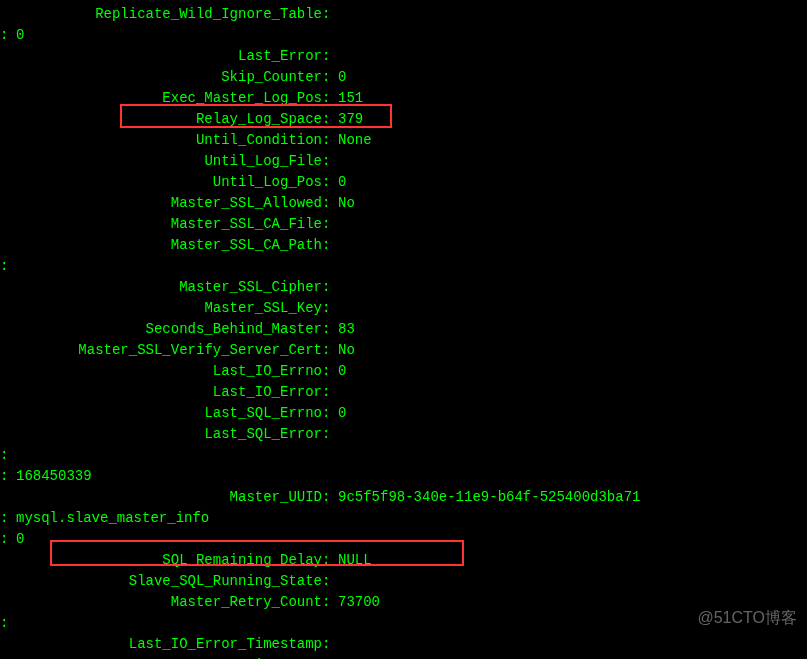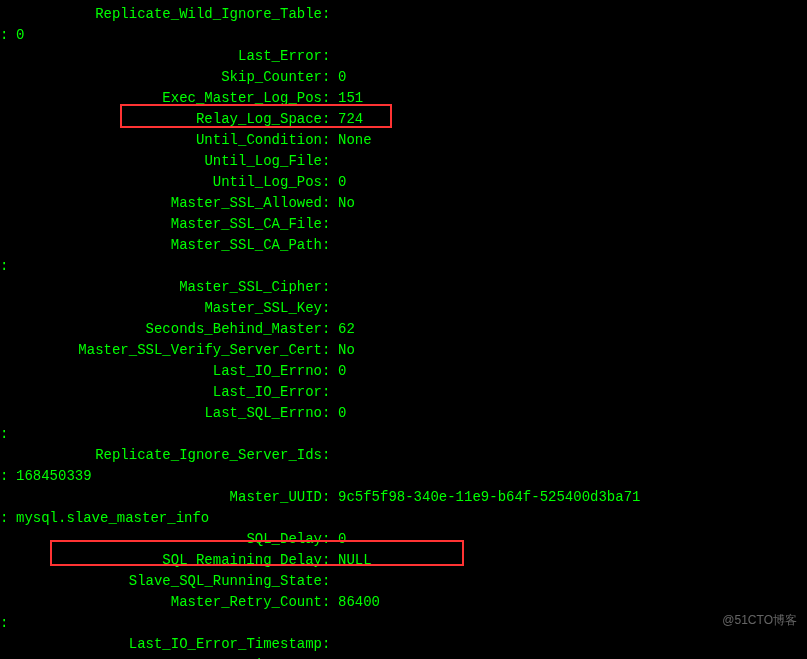--- a/index.html
+++ b/index.html
@@ -53,21 +53,21 @@
       left: 50px;
       top: 540px;
       width: 414px;
       height: 26px;
     }
     .watermark {
       position: absolute;
       right: 10px;
       bottom: 30px;
       color: rgba(200, 200, 200, 0.5);
-      font-size: 12px;
+      font-size: 16px;
       font-family: Arial, sans-serif;
     }
   </style>
 </head>
 <body>
 
 <div class="terminal">
   <div class="row">
     <span class="label"></span><span class="colon"></span><span class="value"></span>
   </div>
@@ -80,21 +80,21 @@
   <div class="row">
     <span class="label">Last_Error</span><span class="colon">:</span><span class="value"></span>
   </div>
   <div class="row">
     <span class="label">Skip_Counter</span><span class="colon">:</span><span class="value">0</span>
   </div>
   <div class="row">
     <span class="label">Exec_Master_Log_Pos</span><span class="colon">:</span><span class="value">151</span>
   </div>
   <div class="row">
-    <span class="label">Relay_Log_Space</span><span class="colon">:</span><span class="value">724</span>
+    <span class="label">Relay_Log_Space</span><span class="colon">:</span><span class="value">379</span>
   </div>
   <div class="row">
     <span class="label">Until_Condition</span><span class="colon">:</span><span class="value">None</span>
   </div>
   <div class="row">
     <span class="label">Until_Log_File</span><span class="colon">:</span><span class="value"></span>
   </div>
   <div class="row">
     <span class="label">Until_Log_Pos</span><span class="colon">:</span><span class="value">0</span>
   </div>
@@ -110,60 +110,60 @@
   <div class="row">
     <span class="colon">:</span><span class="value"></span>
   </div>
   <div class="row">
     <span class="label">Master_SSL_Cipher</span><span class="colon">:</span><span class="value"></span>
   </div>
   <div class="row">
     <span class="label">Master_SSL_Key</span><span class="colon">:</span><span class="value"></span>
   </div>
   <div class="row">
-    <span class="label">Seconds_Behind_Master</span><span class="colon">:</span><span class="value">62</span>
+    <span class="label">Seconds_Behind_Master</span><span class="colon">:</span><span class="value">83</span>
   </div>
   <div class="row">
     <span class="label">Master_SSL_Verify_Server_Cert</span><span class="colon">:</span><span class="value">No</span>
   </div>
   <div class="row">
     <span class="label">Last_IO_Errno</span><span class="colon">:</span><span class="value">0</span>
   </div>
   <div class="row">
     <span class="label">Last_IO_Error</span><span class="colon">:</span><span class="value"></span>
   </div>
   <div class="row">
     <span class="label">Last_SQL_Errno</span><span class="colon">:</span><span class="value">0</span>
   </div>
   <div class="row">
-    <span class="colon">:</span><span class="value"></span>
+    <span class="label">Last_SQL_Error</span><span class="colon">:</span><span class="value"></span>
   </div>
   <div class="row">
-    <span class="label">Replicate_Ignore_Server_Ids</span><span class="colon">:</span><span class="value"></span>
+    <span class="colon">:</span><span class="value"></span>
   </div>
   <div class="row">
     <span class="colon">:</span><span class="value">168450339</span>
   </div>
   <div class="row">
     <span class="label">Master_UUID</span><span class="colon">:</span><span class="value">9c5f5f98-340e-11e9-b64f-525400d3ba71</span>
   </div>
   <div class="row">
     <span class="colon">:</span><span class="value">mysql.slave_master_info</span>
   </div>
   <div class="row">
-    <span class="label">SQL_Delay</span><span class="colon">:</span><span class="value">0</span>
+    <span class="colon">:</span><span class="value">0</span>
   </div>
   <div class="row">
     <span class="label">SQL_Remaining_Delay</span><span class="colon">:</span><span class="value">NULL</span>
   </div>
   <div class="row">
     <span class="label">Slave_SQL_Running_State</span><span class="colon">:</span>
   </div>
   <div class="row">
-    <span class="label">Master_Retry_Count</span><span class="colon">:</span><span class="value">86400</span>
+    <span class="label">Master_Retry_Count</span><span class="colon">:</span><span class="value">73700</span>
   </div>
   <div class="row">
     <span class="colon">:</span><span class="value"></span>
   </div>
   <div class="row">
     <span class="label">Last_IO_Error_Timestamp</span><span class="colon">:</span><span class="value"></span>
   </div>
   <div class="row">
     <span class="label">Last_SQL_Error_Timestamp</span><span class="colon">:</span><span class="value"></span>
   </div>

